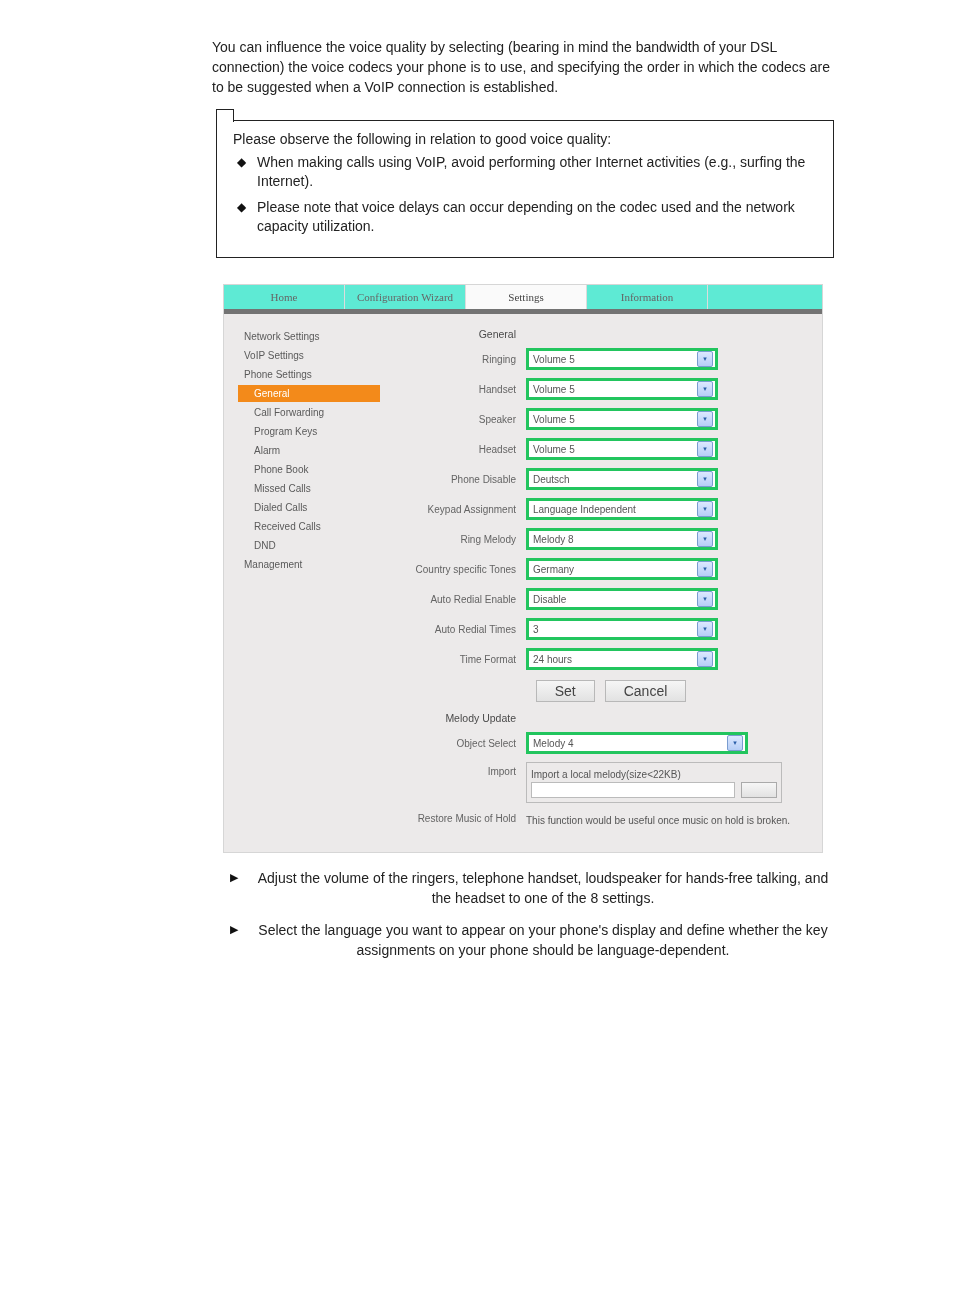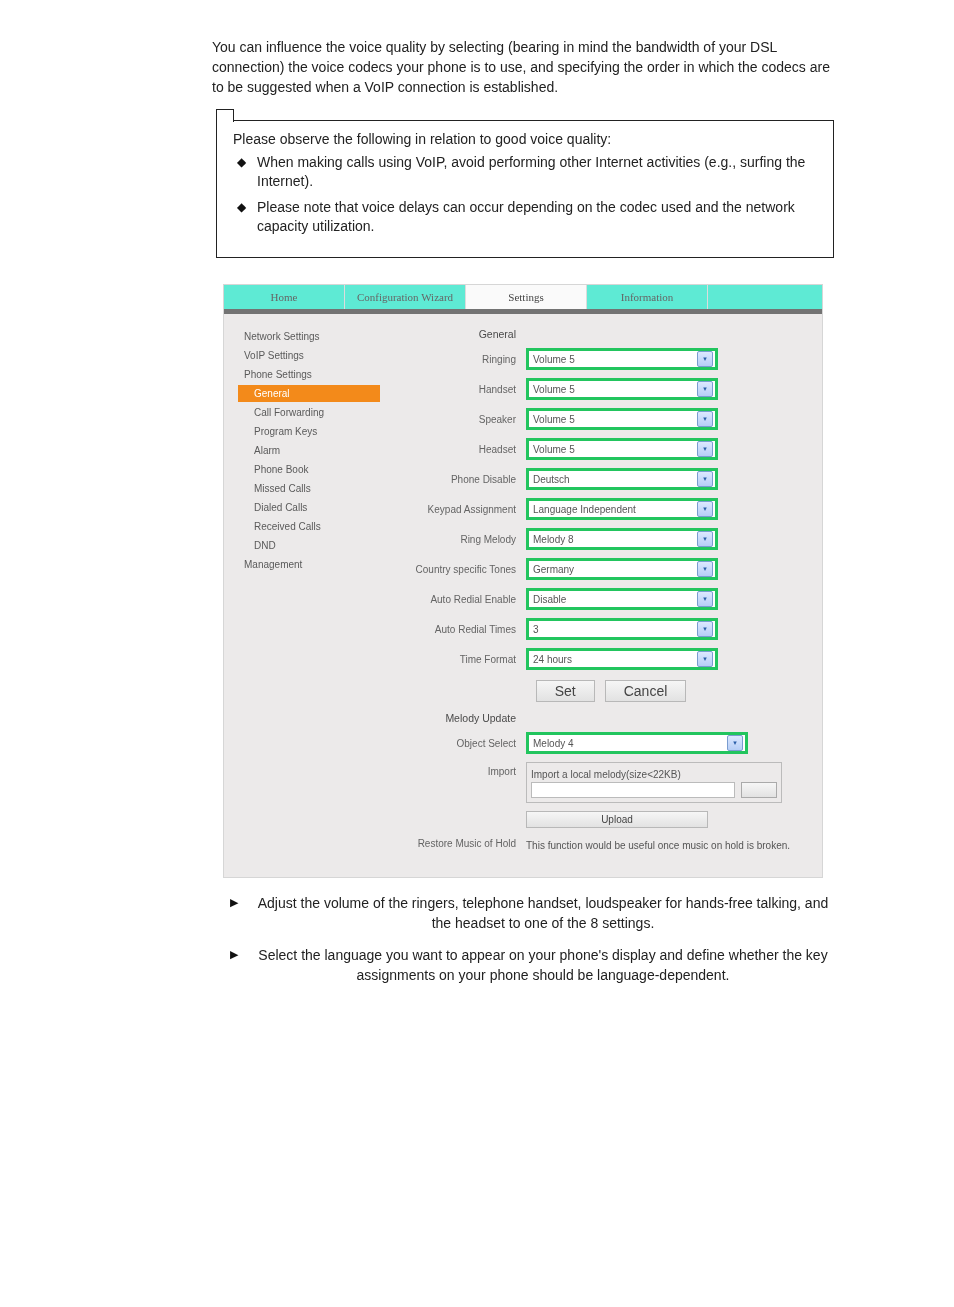--- a/index.html
+++ b/index.html
@@ -377,24 +377,20 @@
           <div class="ui-label" style="padding-top:4px;">Import</div>
           <div class="ui-field-row" style="width:246px;">
             <div class="ui-static">Import a local melody(size&lt;22KB)</div>
             <div class="ui-file-row">
               <div class="fbox"></div>
               <div class="fbtn"></div>
             </div>
           </div>
         </div>
 
-        <div class="ui-row" style="margin-top:8px;">
-          <div class="ui-label"></div>
-          <div class="ui-upload">Upload</div>
-        </div>
 
         <div class="ui-row" style="align-items:flex-start; margin-top:10px;">
           <div class="ui-label">Restore Music of Hold</div>
           <div class="ui-static">This function would be useful once music on hold is broken.</div>
         </div>
       </div>
     </div>
   </div>
 
   <ul class="arrow-list">

